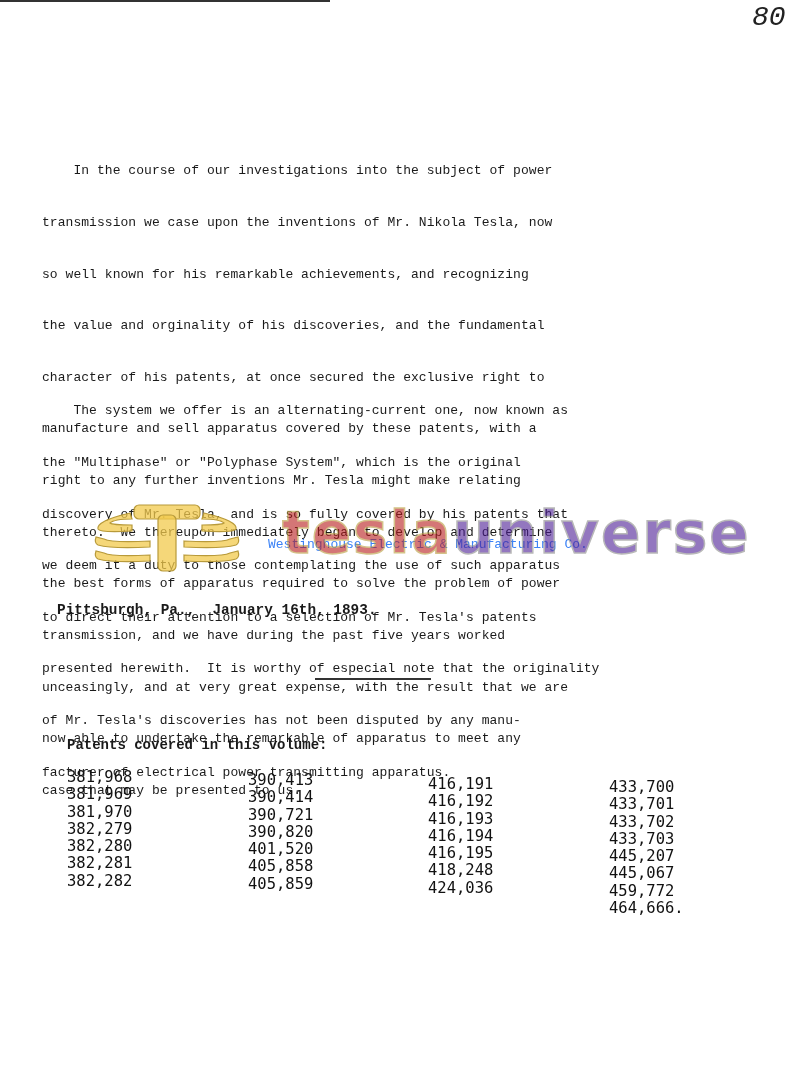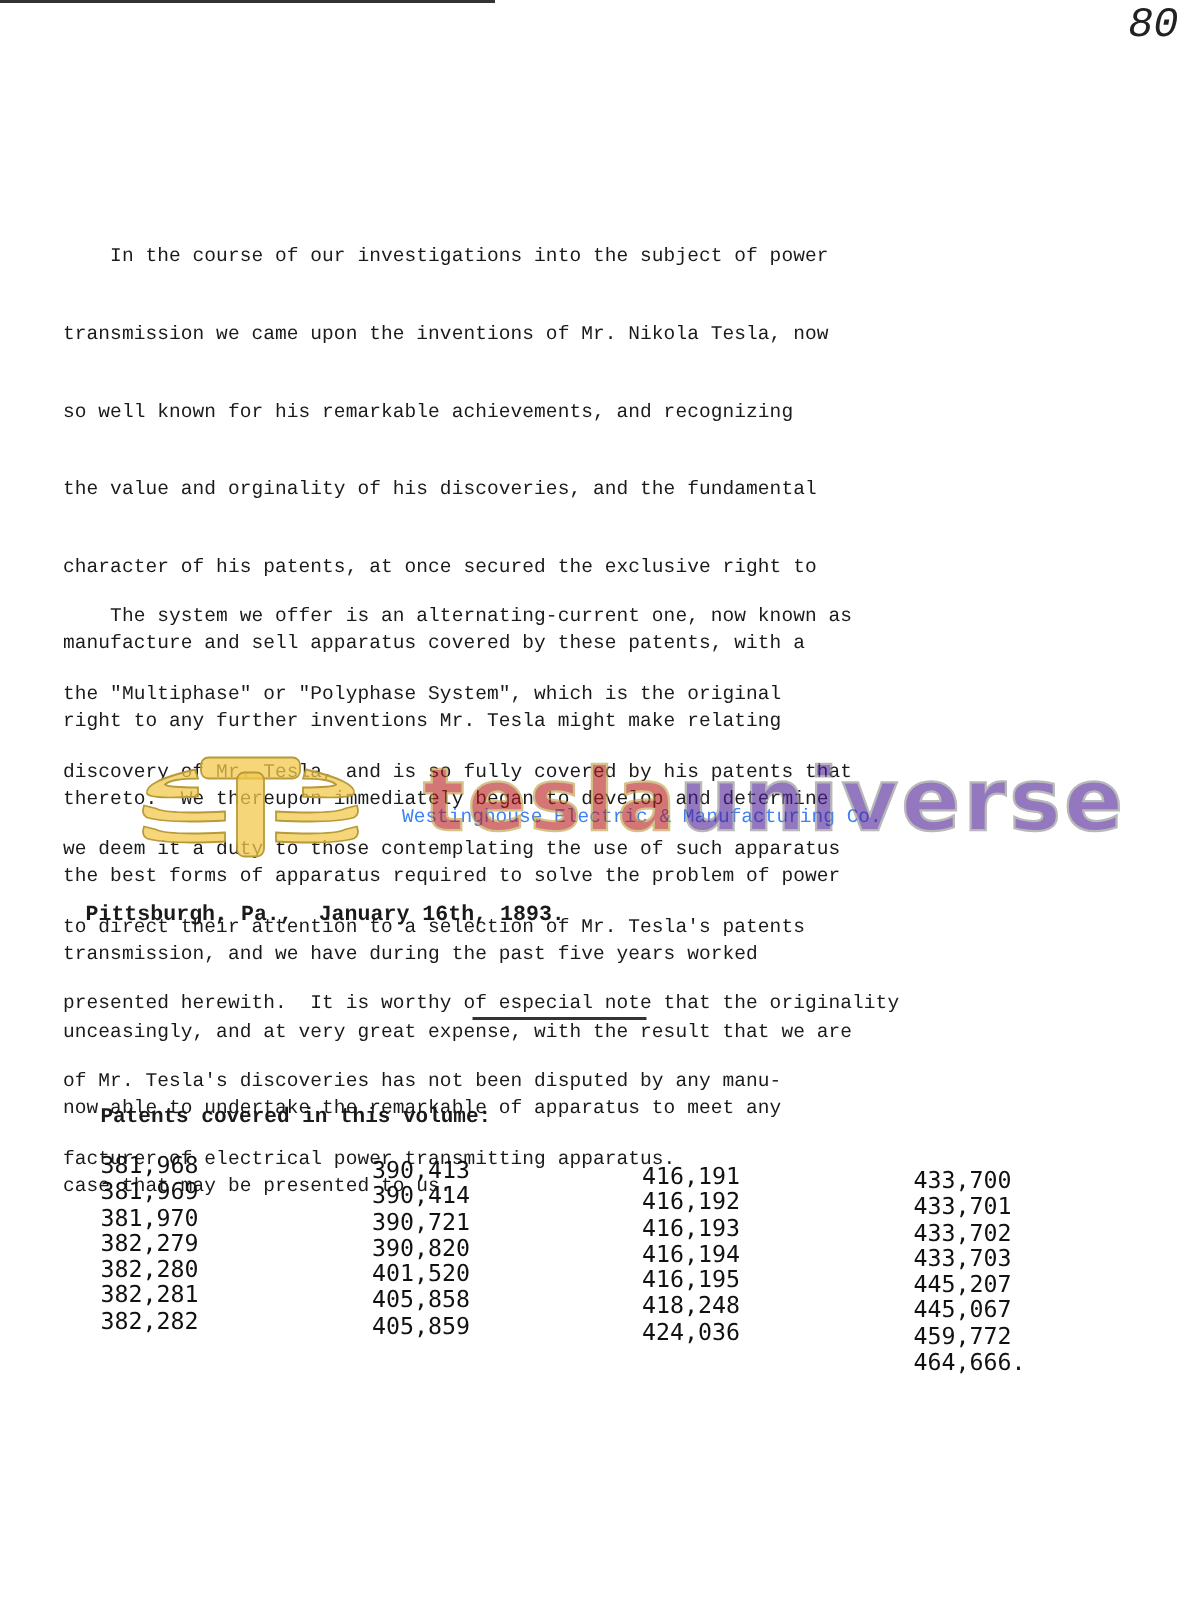--- a/index.html
+++ b/index.html
@@ -73,21 +73,21 @@
     .wm-text .t2 { color: #4c1d95; -webkit-text-stroke: 1.5px #8a8a8a; }
   </style>
 </head>
 <body>
 
 <div class="top-edge"></div>
 <div class="page-number">80</div>
 
 <div id="para1" class="para">
   <span class="line">    In the course of our investigations into the subject of power</span>
-  <span class="line">transmission we came upon the inventions of Mr. Nikola Tesla, now</span>
+  <span class="line">transmission we case upon the inventions of Mr. Nikola Tesla, now</span>
   <span class="line">so well known for his remarkable achievements, and recognizing</span>
   <span class="line">the value and orginality of his discoveries, and the fundamental</span>
   <span class="line">character of his patents, at once secured the exclusive right to</span>
   <span class="line">manufacture and sell apparatus covered by these patents, with a</span>
   <span class="line">right to any further inventions Mr. Tesla might make relating</span>
   <span class="line">thereto.  We thereupon immediately began to develop and determine</span>
   <span class="line">the best forms of apparatus required to solve the problem of power</span>
   <span class="line">transmission, and we have during the past five years worked</span>
   <span class="line">unceasingly, and at very great expense, with the result that we are</span>
   <span class="line">now able to undertake the remarkable of apparatus to meet any</span>

